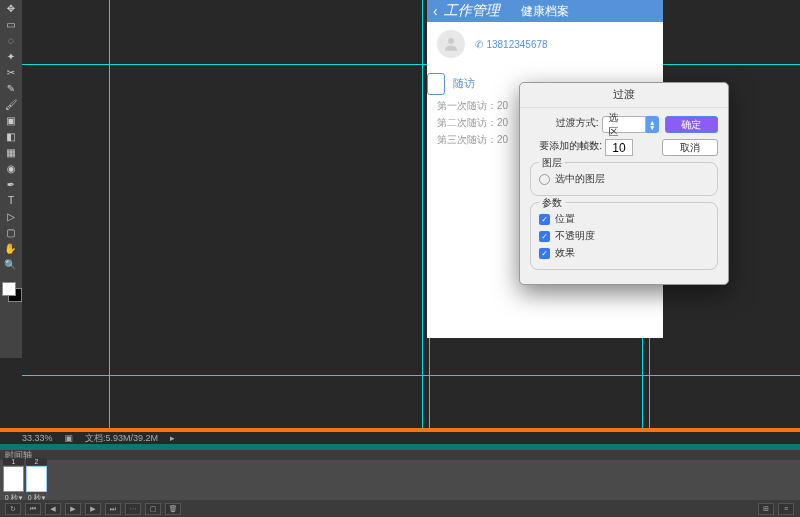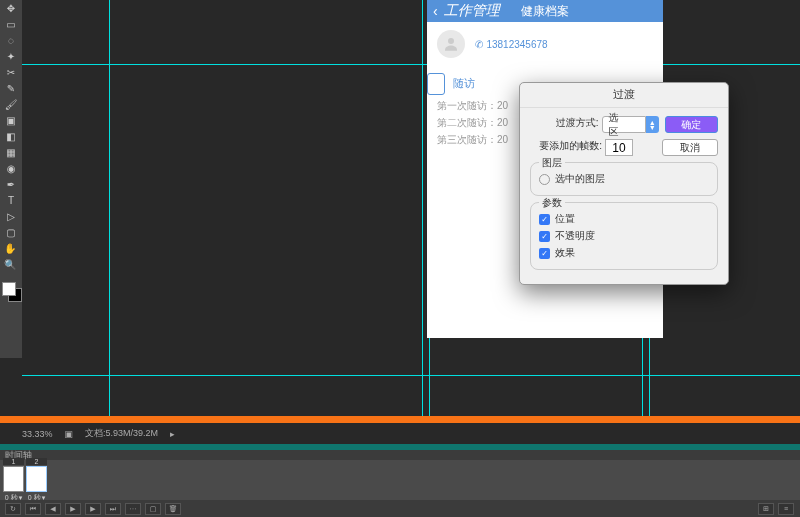--- a/index.html
+++ b/index.html
@@ -47,21 +47,21 @@
 .btn { width: 56px; height: 17px; display: flex; align-items: center; justify-content: center; font-size: 10px; border-radius: 3px; border: 1px solid #aaa; background: #fff; }
 .btn-primary { background: #8b5cf6; color: #fff; border-color: #4a8cdf; }
 .fieldset { border: 1px solid #ccc; border-radius: 8px; margin: 6px 0; padding: 6px 8px 6px 8px; position: relative; }
 .fieldset-legend { position: absolute; top: -7px; left: 8px; background: #f0f0f0; padding: 0 3px; font-size: 10px; }
 .radio-row, .check-row { display: flex; align-items: center; gap: 5px; font-size: 10px; margin: 3px 0; }
 .radio-dot { width: 11px; height: 11px; border: 1px solid #999; border-radius: 50%; display: flex; align-items: center; justify-content: center; }
 .radio-dot.checked::after { content: ''; width: 5px; height: 5px; background: #3478f6; border-radius: 50%; }
 .checkbox { width: 11px; height: 11px; background: #3478f6; border-radius: 2px; color: #fff; font-size: 8px; display: flex; align-items: center; justify-content: center; }
 
 
-.status-bar { position: absolute; left: 0; bottom: 73px; right: 0; height: 28px; background: #282828; display: flex; align-items: center; padding: 0 22px; gap: 12px; color: #aaa; font-size: 9px; border-top: 7px solid #f97316; }
+.status-bar { position: absolute; left: 0; bottom: 73px; right: 0; height: 16px; background: #282828; display: flex; align-items: center; padding: 0 22px; gap: 12px; color: #aaa; font-size: 9px; border-top: 4px solid #f97316; }
 
 
 .timeline-header { position: absolute; left: 0; bottom: 57px; right: 0; height: 16px; background: #3b3b3b; display: flex; align-items: center; padding: 0 5px; font-size: 9px; border-top: 6px solid #0f766e; }
 .timeline { position: absolute; left: 0; bottom: 17px; right: 0; height: 40px; background: #4a4a4a; display: flex; align-items: center; padding: 3px; gap: 2px; }
 .frame { width: 21px; display: flex; flex-direction: column; align-items: center; gap: 1px; }
 .frame-num { font-size: 7px; color: #ccc; background: #333; width: 100%; text-align: center; }
 .frame-thumb { width: 21px; height: 26px; background: #fff; border: 1px solid #888; }
 .frame-thumb.selected { border: 1.5px solid #9cf; }
 .frame-time { font-size: 7px; color: #ccc; display: flex; align-items: center; gap: 1px; }
 .timeline-controls { position: absolute; left: 0; bottom: 0; right: 0; height: 17px; background: #3b3b3b; display: flex; align-items: center; padding: 0 5px; gap: 4px; }

